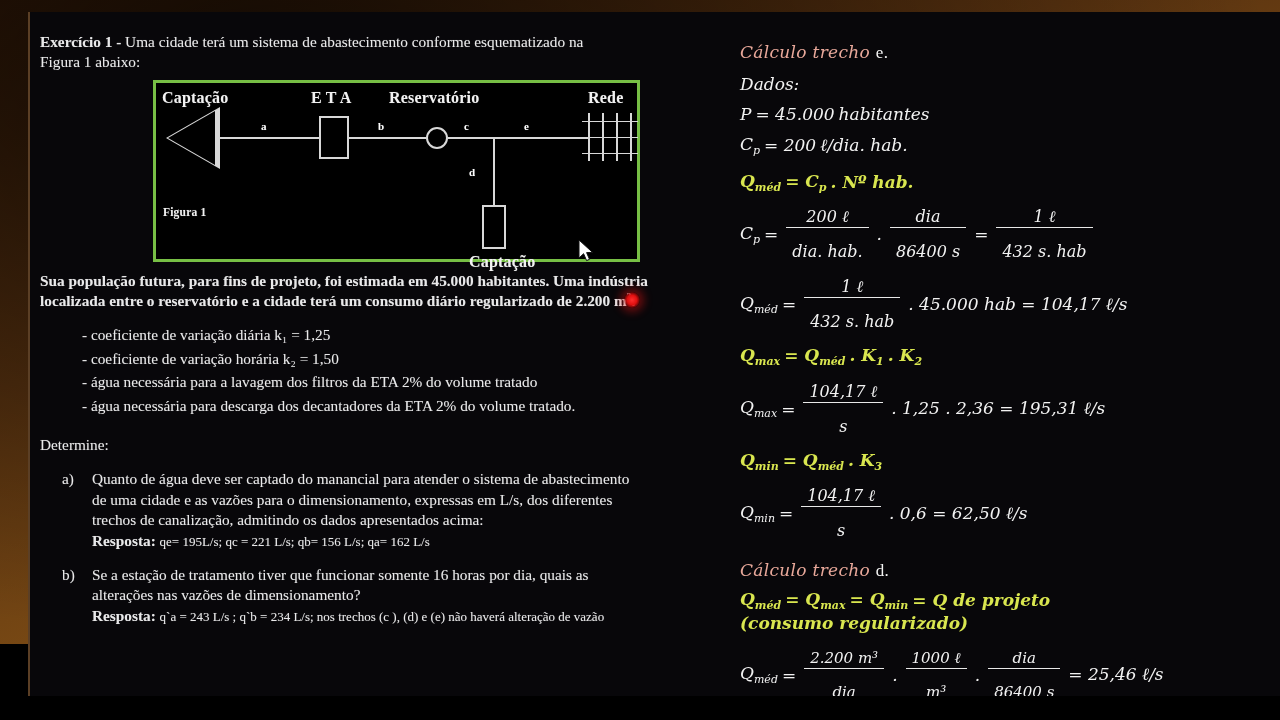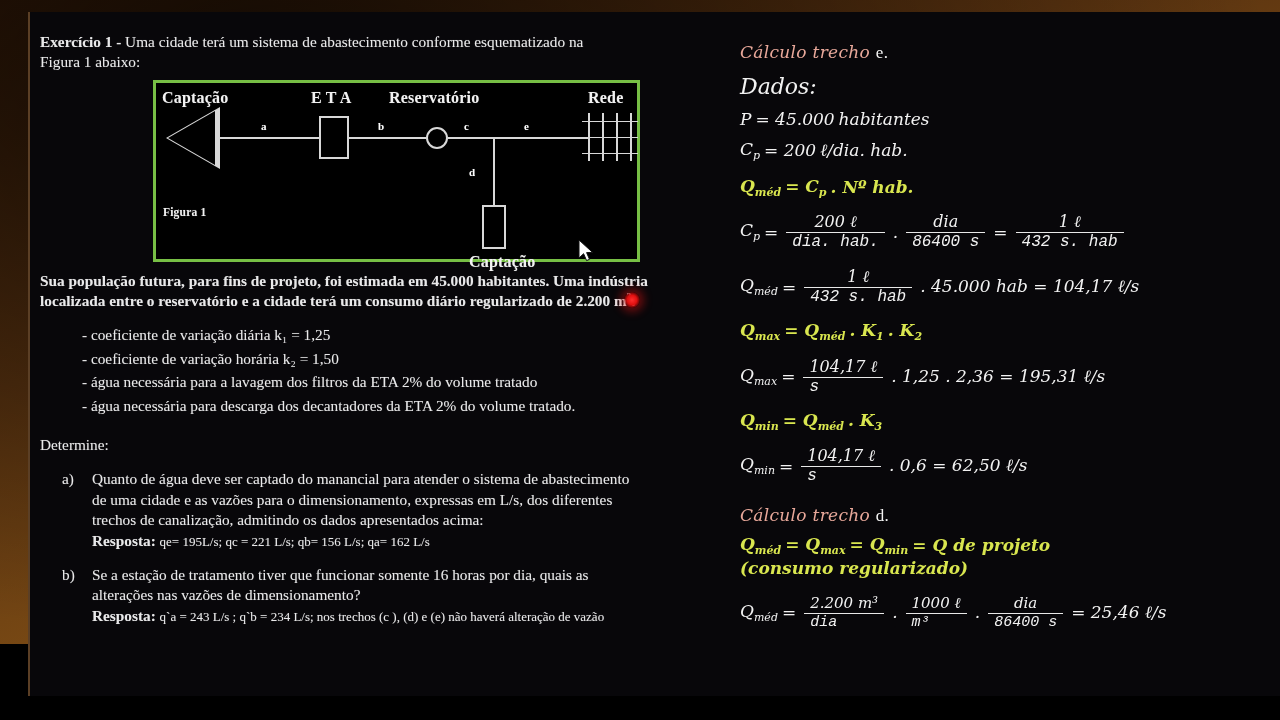--- a/index.html
+++ b/index.html
@@ -153,21 +153,21 @@
     font-style: italic;
     font-size: 17px;
     color: #e8a89a;
     margin-bottom: 11px;
     letter-spacing: .3px;
   }
   .head-calc .plain { color: #f4f4f4; font-style: normal; font-family: "Liberation Serif", serif; }
 
   .dados {
     font-style: italic;
-    font-size: 22px;
+    font-size: 17px;
     color: #f2f2f2;
     margin-bottom: 10px;
   }
   .eq {
     font-style: italic;
     font-size: 17px;
     color: #f2f2f2;
     margin-bottom: 10px;
     white-space: nowrap;
     display: flex;
@@ -183,25 +183,24 @@
   .frac {
     display: inline-flex;
     flex-direction: column;
     align-items: center;
     vertical-align: middle;
     margin: 0 4px;
     font-size: 16px;
   }
   .frac .num { padding: 0 6px 1px; }
   .frac .den {
-    padding: 0 6px 0;
+    padding: 14px 6px 0;
     border-top: 1.6px solid #e8e8e8;
     width: 100%;
-    text-align: left;
-    font-family: Liberation Mono, monospace;
+    text-align: center;
   }
   .frac.sm { font-size: 15px; }
 
   
   #clickdot {
     position: absolute;
     left: 624px;
     top: 292px;
     width: 16px;
     height: 16px;

